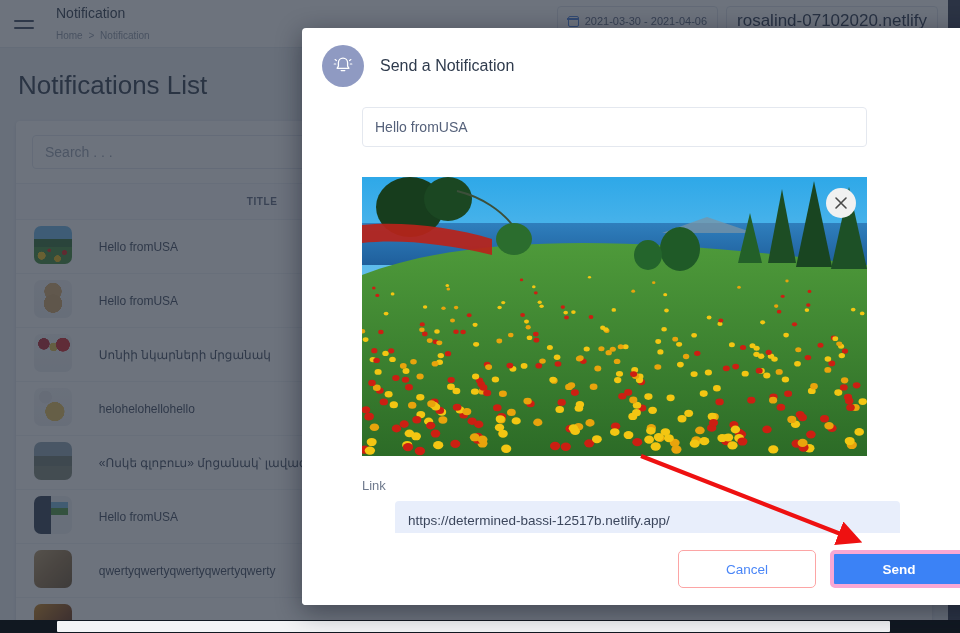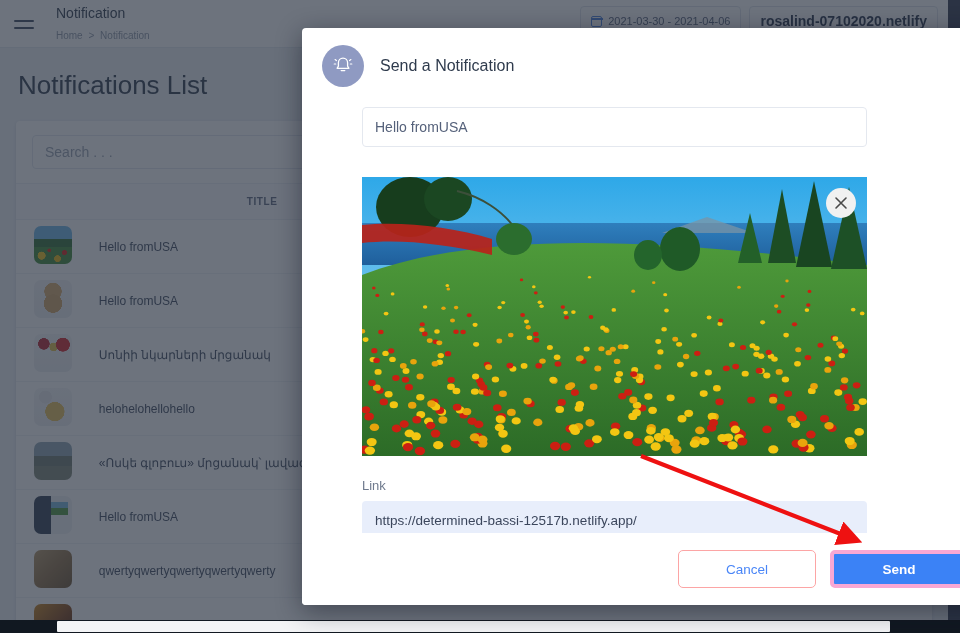--- a/index.html
+++ b/index.html
@@ -49,21 +49,21 @@
   }
   .date-pill, .site-pill {
     border: 1px solid #dfe4ec; border-radius: 4px;
     background: #fff;
     height: 30px; display: flex; align-items: center; gap: 6px;
     padding: 0 10px;
     font-size: 11px; color: #55617a; white-space: nowrap;
   }
   .cal-ico { width: 11px; height: 11px; border: 1.5px solid #4a7fe0; border-radius: 2px; position: relative; flex: none;}
   .cal-ico::before{ content:""; position:absolute; left:-1.5px; right:-1.5px; top:1px; height:2px; background:#4a7fe0;}
-  .site-pill { font-weight: bold; color: #27334a; font-size: 14px; }
+  .site-pill { font-weight: normal; color: #27334a; font-size: 17px; }
 
   .page-head {
     padding: 22px 18px 10px 18px;
   }
   .page-title { font-size: 26px; color: #2f3b4d; font-weight: normal; }
 
   .card {
     margin: 10px 16px 0 16px;
     background: #fff; border-radius: 4px;
     box-shadow: 0 1px 3px rgba(22,30,45,.12);
@@ -215,21 +215,21 @@
     cursor: pointer; z-index: 5;
   }
   .close-badge svg { display:block; }
 
   .link-label { margin-top: 22px; font-size: 13px; color: #6f7a8d; }
   .link-field {
     margin-top: 8px;
     width: 505px; height: 38px;
     background: #e8eefb; border: none; border-radius: 4px;
     display: flex; align-items: center;
-    padding: 0 13px; font-size: 13.5px; color: #3b465c;
+    padding: 0 13px; font-size: 13.5px; color: #3b465c; margin-left: 33px;
   }
 
   
   .inner-scroll {
     position: absolute; right: 10px; top: 76px;
     width: 13px; height: 425px;
     background: #f2f2f2;
     border-left: 1px solid #e3e3e3;
     z-index: 8;
   }

